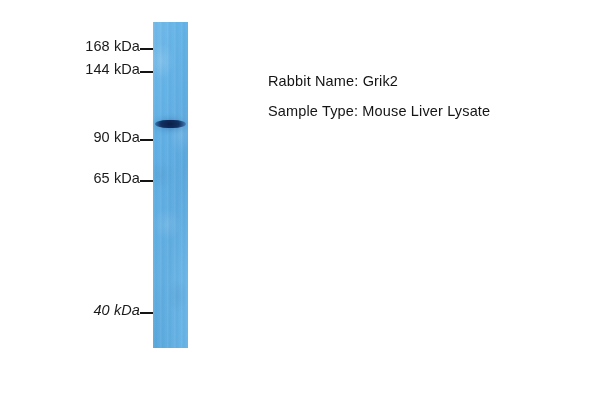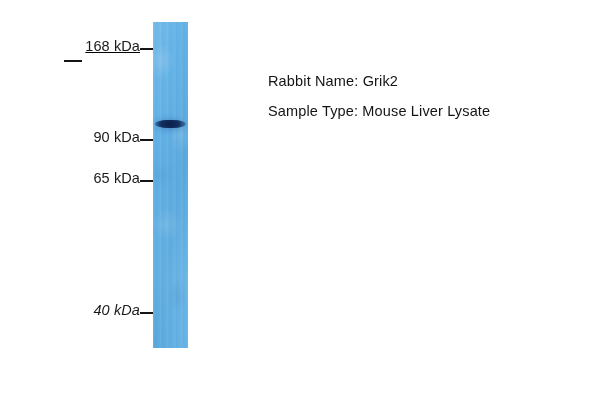--- a/index.html
+++ b/index.html
@@ -115,26 +115,27 @@
     letter-spacing: 0.15px;
   }
 </style>
 </head>
 <body>
 
 <div id="figure">
 
   <div id="ladder">
 
-    <div class="ladder-row" style="left:64px; top:38px;text-decoration:underline;">
+    <div class="ladder-row" style="left:64px; top:38px;">
       <span class="ladder-label" style="width:76px;">168 kDa</span>
       <span class="ladder-tick" style="width:18px;"></span>
     </div>
 
     <div class="ladder-row" style="left:64px; top:61px;">
+      <span class="ladder-label" style="width:76px;">144 kDa</span>
       <span class="ladder-tick" style="width:18px;"></span>
     </div>
 
     <div class="ladder-row" style="left:64px; top:129px;">
       <span class="ladder-label" style="width:76px;">90 kDa</span>
       <span class="ladder-tick" style="width:18px;"></span>
     </div>
 
     <div class="ladder-row" style="left:64px; top:170px;">
       <span class="ladder-label" style="width:76px;">65 kDa</span>

